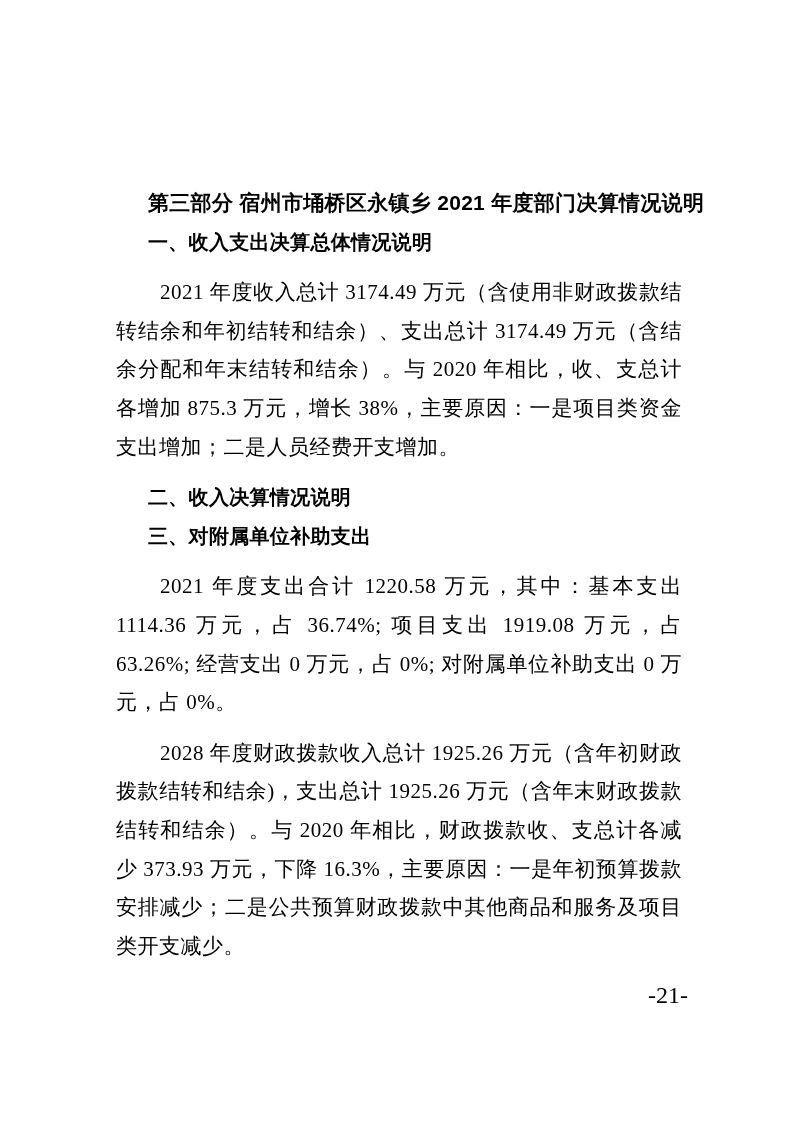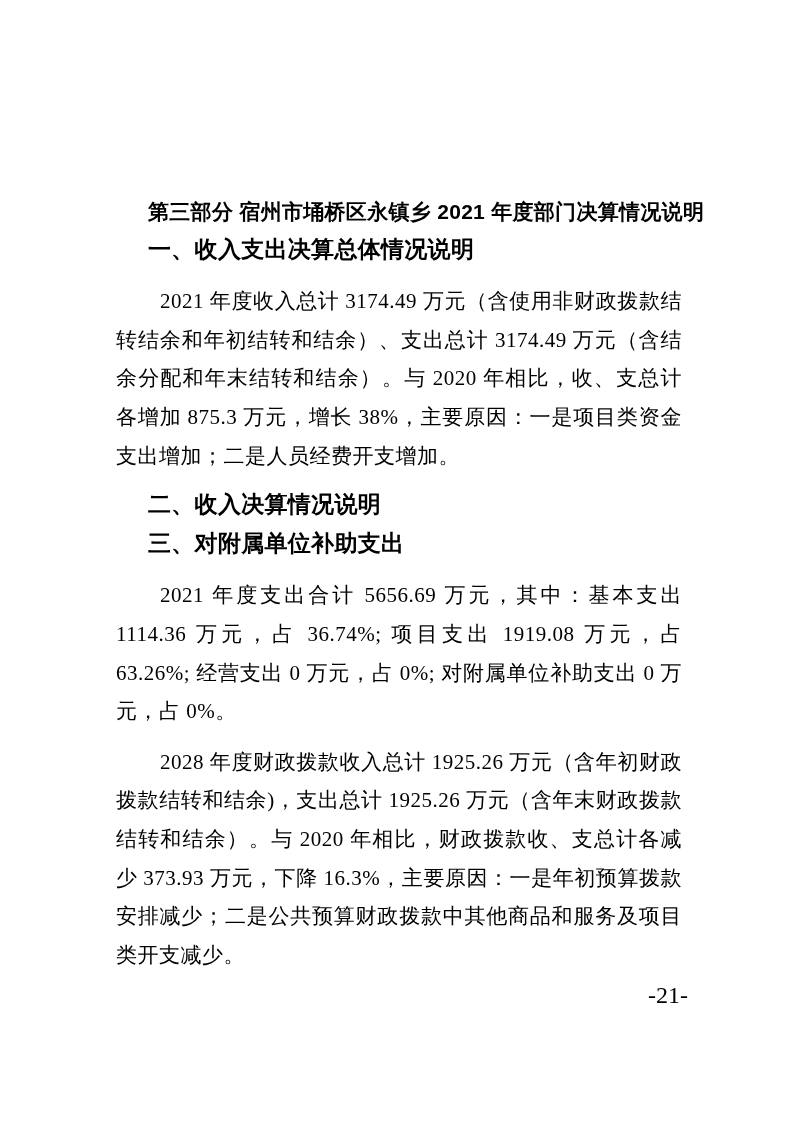--- a/index.html
+++ b/index.html
@@ -12,40 +12,40 @@
     width: 793px;
     height: 1122px;
     background: #ffffff;
     color: #000000;
     font-family: "Liberation Serif", "DejaVu Serif", serif;
     overflow: hidden;
   }
   .content {
     position: absolute;
     left: 104px;
-    top: 193px;
+    top: 184px;
     width: 590px;
     font-size: 21px;
     line-height: 38.6px;
   }
   .doc-title {
     margin: 0;
     font-family: "Liberation Sans", "DejaVu Sans", sans-serif;
     font-weight: 700;
     font-size: 21px;
     line-height: 38.6px;
     text-indent: 44px;
     white-space: nowrap;
     letter-spacing: 0.3px;
   }
   .sec-heading {
     margin: 0;
-    font-family: Liberation Mono, monospace;
+    font-family: Liberation Serif, serif;
     font-weight: 700;
-    font-size: 23px;
+    font-size: 20px;
     line-height: 38.6px;
     text-indent: 44px;
     white-space: nowrap;
     letter-spacing: 0.3px;
   }
   .para {
     margin: 12px;
     text-indent: 44px;
     text-align: justify;
     letter-spacing: 0.5px;
@@ -70,21 +70,21 @@
       <h2 class="sec-heading">一、收入支出决算总体情况说明</h2>
       <p class="para">2021 年度收入总计 3174.49 万元（含使用非财政拨款结转结余和年初结转和结余）、支出总计 3174.49 万元（含结余分配和年末结转和结余）。与 2020 年相比，收、支总计各增加 875.3 万元，增长 38%，主要原因：一是项目类资金支出增加；二是人员经费开支增加。</p>
     </section>
 
     <section>
       <h2 class="sec-heading">二、收入决算情况说明</h2>
     </section>
 
     <section>
       <h2 class="sec-heading">三、对附属单位补助支出</h2>
-      <p class="para">2021 年度支出合计 5656.69 万元，其中：基本支出 1114.36 万元，占 36.74%; 项目支出 1919.08 万元，占 63.26%; 经营支出 0 万元，占 0%; 对附属单位补助支出 0 万元，占 0%。</p>
+      <p class="para">2021 年度支出合计 1220.58 万元，其中：基本支出 1114.36 万元，占 36.74%; 项目支出 1919.08 万元，占 63.26%; 经营支出 0 万元，占 0%; 对附属单位补助支出 0 万元，占 0%。</p>
     </section>
 
     <section>
       <p class="para">2028 年度财政拨款收入总计 1925.26 万元（含年初财政拨款结转和结余)，支出总计 1925.26 万元（含年末财政拨款结转和结余）。与 2020 年相比，财政拨款收、支总计各减少 373.93 万元，下降 16.3%，主要原因：一是年初预算拨款安排减少；二是公共预算财政拨款中其他商品和服务及项目类开支减少。</p>
     </section>
 
   </div>
 
   <div class="page-number">-21-</div>
 </div>

